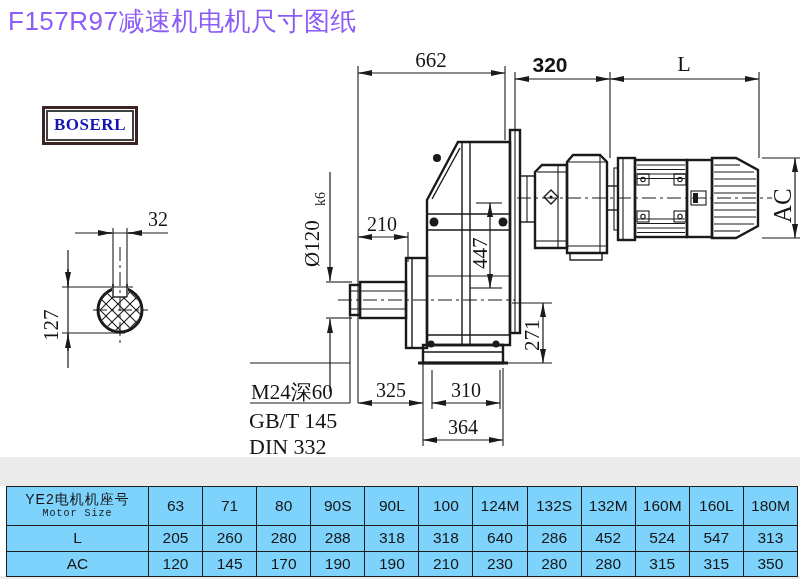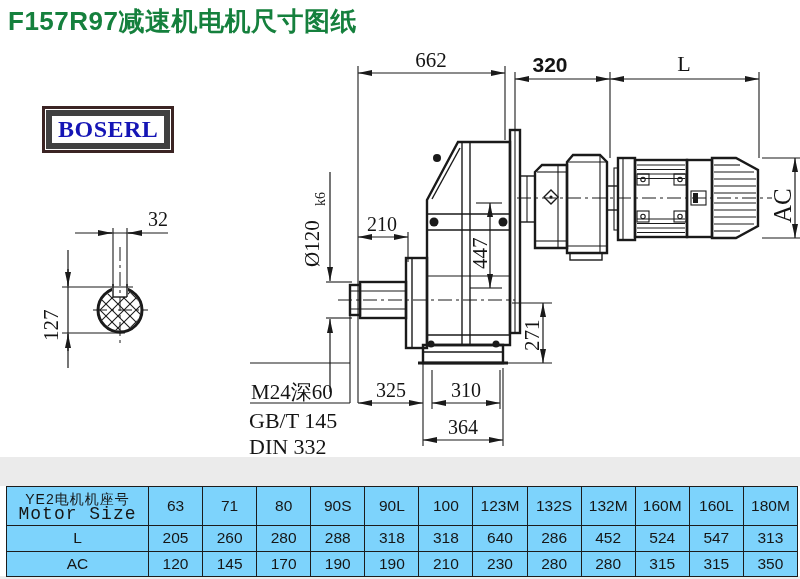--- a/index.html
+++ b/index.html
@@ -1,22 +1,22 @@
 <!DOCTYPE html>
 <html><head>
 <meta charset="utf-8">
 <style>
   html,body{margin:0;padding:0;background:#fff;}
   #stage{position:relative;width:800px;height:579px;background:#ffffff;overflow:hidden;
          font-family:"Liberation Sans",sans-serif;color:#111;}
-  #title{position:absolute;left:8px;top:4px;font-size:26px;font-weight:bold;color:#15803d;
+  #title{position:absolute;left:8px;top:4px;font-size:26px;font-weight:normal;color:#8b5cf6;
          font-family:"Liberation Sans",sans-serif;letter-spacing:0.5px;white-space:nowrap;}
   #logo{position:absolute;left:42px;top:106px;border:3px solid #3b2423;background:#fff;}
-  #logo .inner{margin:1px;border:6px solid #404040;padding:0 6px 1px 6px;
-         font-family:"Liberation Serif",serif;font-weight:bold;font-size:24px;color:#1515b5;
+  #logo .inner{margin:1px;border:2px solid #404040;padding:0 6px 1px 6px;
+         font-family:"Liberation Serif",serif;font-weight:bold;font-size:17px;color:#1515b5;
          line-height:26px;letter-spacing:0.5px;}
   svg{position:absolute;left:0;top:0;}
   svg .ln{stroke:#1a1a1a;fill:none;stroke-width:2.4;}
   svg .ln3{stroke:#1a1a1a;fill:none;stroke-width:3;}
   svg .ln2{stroke:#1a1a1a;fill:none;stroke-width:1.4;}
   svg .thin{stroke:#1a1a1a;fill:none;stroke-width:1.1;}
   svg .dim{stroke:#1a1a1a;fill:none;stroke-width:1.2;}
   svg .cl{stroke:#1a1a1a;fill:none;stroke-width:1;stroke-dasharray:14 4 3 4;}
   svg .hat{stroke:#1a1a1a;stroke-width:1.1;}
   svg text{fill:#141414;font-family:"Liberation Serif",serif;font-size:20px;}
@@ -26,21 +26,21 @@
   svg text.s21{font-size:21px;}
   svg text.s14{font-size:14px;}
   svg text.s25{font-size:25px;}
   #tblwrap{position:absolute;left:6px;top:486px;width:792px;height:91px;}
   table{border-collapse:collapse;width:100%;height:100%;table-layout:fixed;background:#7dd3fc;}
   td,th{border:1.8px solid #1c1c1c;text-align:center;vertical-align:middle;padding:0;
         font-family:"Liberation Sans",sans-serif;font-size:15.5px;font-weight:normal;color:#161616;}
   tr.hd{height:31px;}
   tr.dr{height:20px;}
   .hl1{font-size:14px;letter-spacing:1px;line-height:15px;}
-  .hl2{font-family:"Liberation Mono",monospace;font-size:18px;letter-spacing:1px;line-height:14px;}
+  .hl2{font-family:"Liberation Mono",monospace;font-size:10px;letter-spacing:1px;line-height:14px;}
   .band{position:absolute;left:0;width:800px;background:#ebebeb;}
 </style>
 </head>
 <body>
 
 <div id="stage">
   <div class="band" style="top:457px;height:29px;"></div>
   <div class="band" style="top:576px;height:3px;"></div>
 
   <div id="title">F157R97减速机电机尺寸图纸</div>
@@ -307,21 +307,21 @@
         <th>
           <div class="hl1">YE2电机机座号</div>
           <div class="hl2">Motor Size</div>
         </th>
         <th>63</th>
         <th>71</th>
         <th>80</th>
         <th>90S</th>
         <th>90L</th>
         <th>100</th>
-        <th>123M</th>
+        <th>124M</th>
         <th>132S</th>
         <th>132M</th>
         <th>160M</th>
         <th>160L</th>
         <th>180M</th>
       </tr>
       <tr class="dr">
         <td>L</td>
         <td>205</td>
         <td>260</td>

